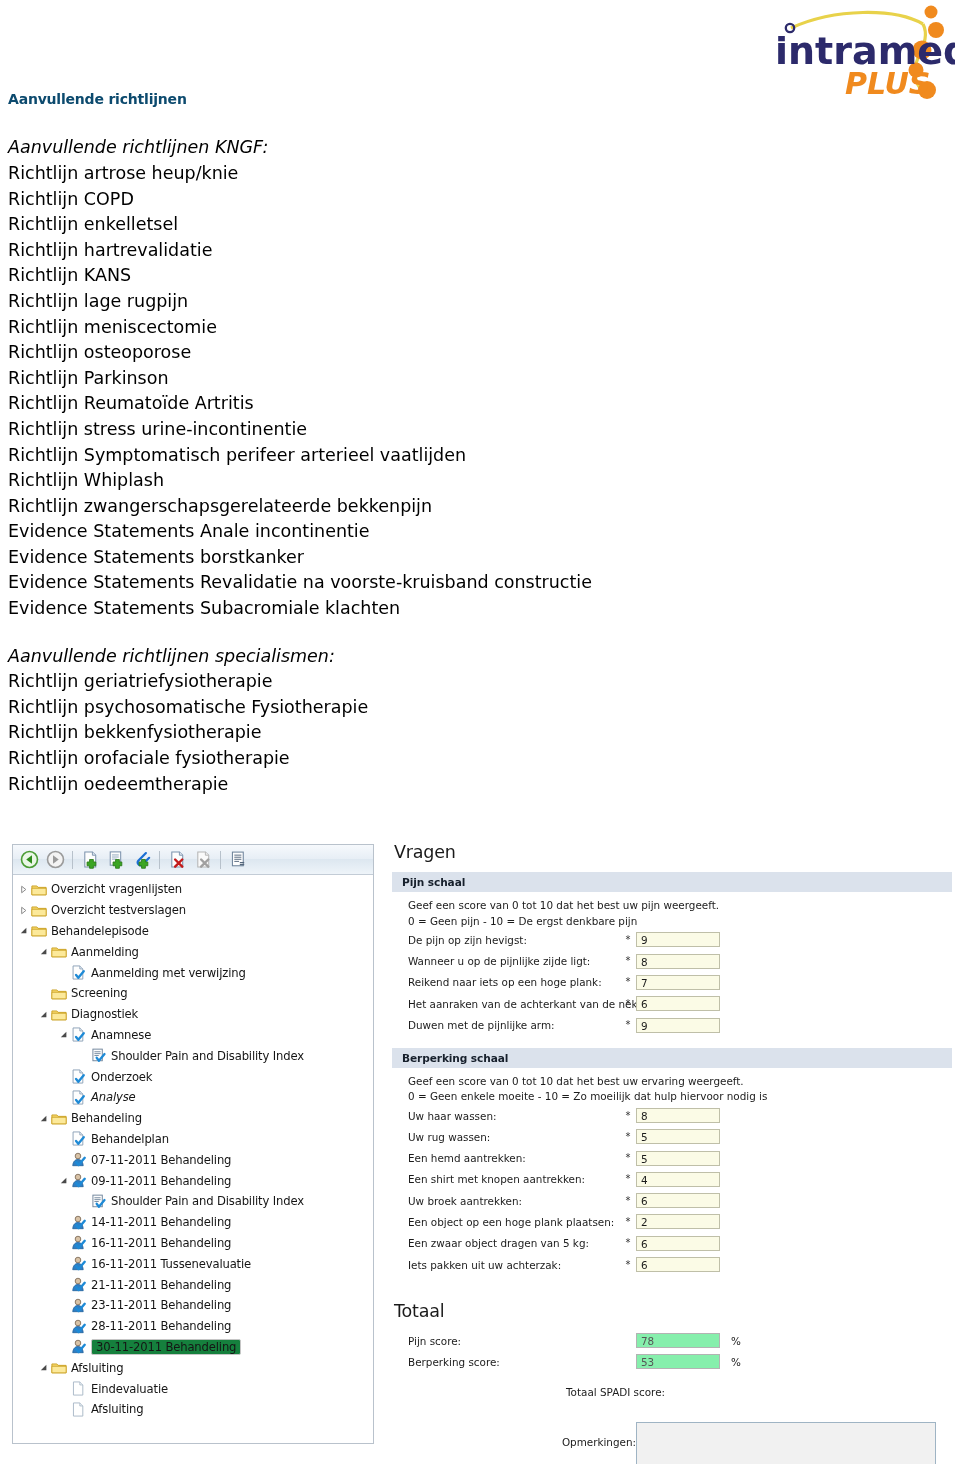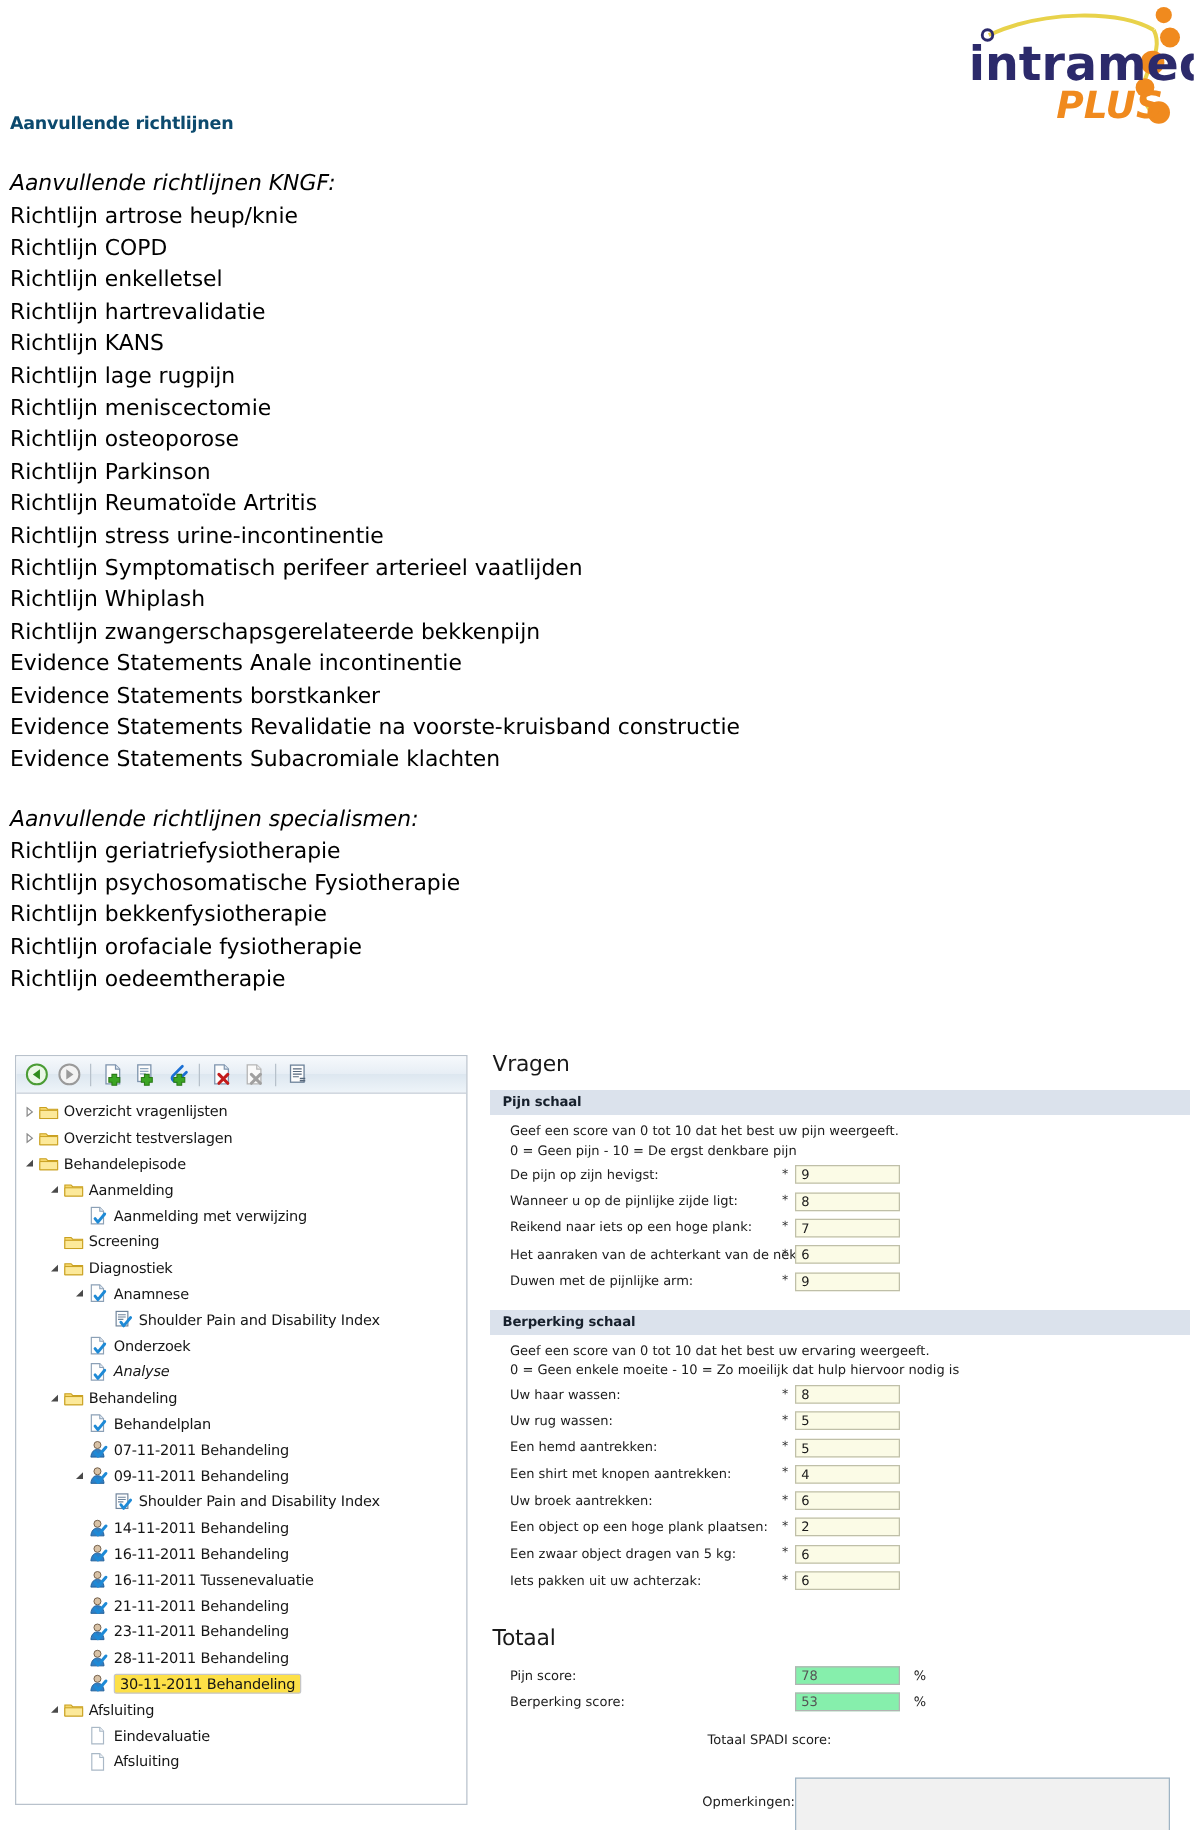--- a/index.html
+++ b/index.html
@@ -42,21 +42,21 @@
     display:flex;align-items:center;padding:0 3px;box-sizing:border-box;
   }
   .tb-btn{width:26px;height:24px;display:flex;align-items:center;justify-content:center;}
   .tb-sep{width:1px;height:18px;background:#b7c1cb;margin:0 4px;}
 
   .tree{padding:4px 0 0 4px;font-size:11.6px;line-height:14px;color:#111;}
   .trow{display:flex;align-items:center;height:20.8px;white-space:nowrap;position:relative;}
   .twist{width:13px;height:14px;flex:0 0 13px;display:flex;align-items:center;justify-content:center;}
   .tico{width:17px;height:15px;flex:0 0 17px;margin-right:4px;display:flex;align-items:center;justify-content:center;}
   .tlabel{font-size:11.6px;color:#151515;letter-spacing:-0.15px;}
-  .trow.sel .tlabel{background:#fde047;border:1px solid #c6c6c6;border-radius:2px;padding:0px 4px;margin:-1px 0;}
+  .trow.sel .tlabel{background:#15803d;border:1px solid #c6c6c6;border-radius:2px;padding:0px 4px;margin:-1px 0;}
 
   
   .form-pane{position:absolute;left:392px;top:0px;width:560px;height:620px;}
   .pane-h{
     font-size:17.5px;color:#1a1a1a;margin:0 0 10px 2px;letter-spacing:-0.2px;
     font-family:"DejaVu Sans","Liberation Sans",sans-serif;
   }
   .sect-h{
     background:#dbe2ec;color:#17202c;font-weight:bold;font-size:10.6px;
     padding:4px 0 4px 10px;margin:0 1px 6px 0;width:100%;box-sizing:border-box;

